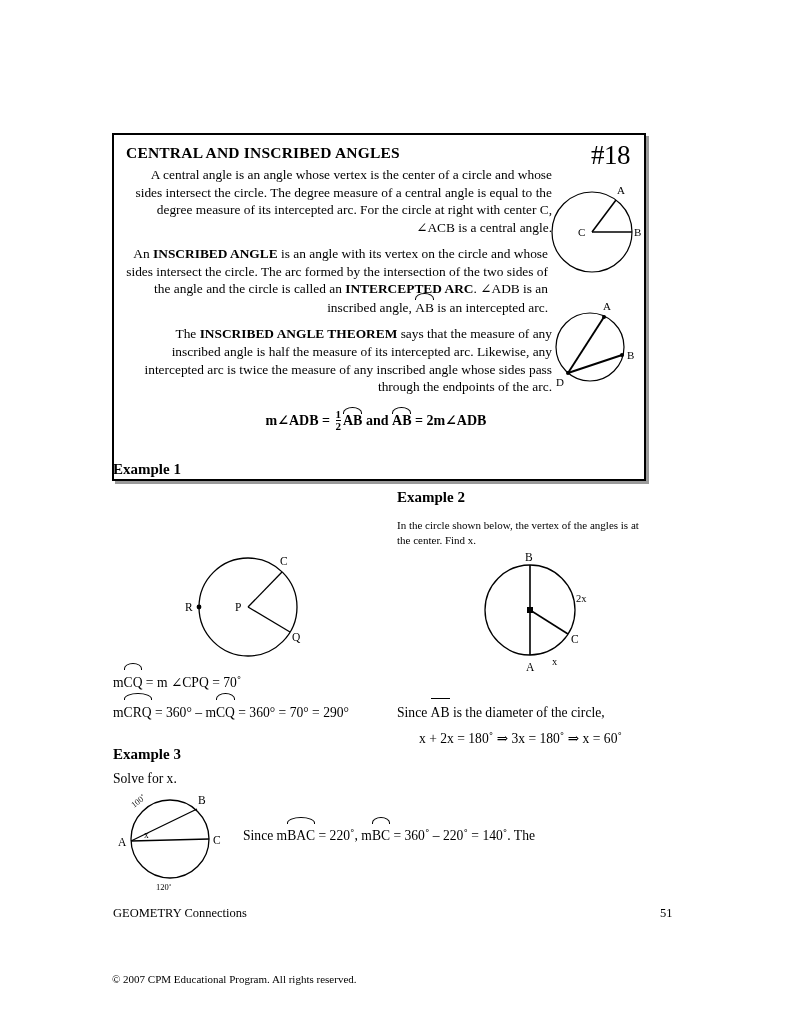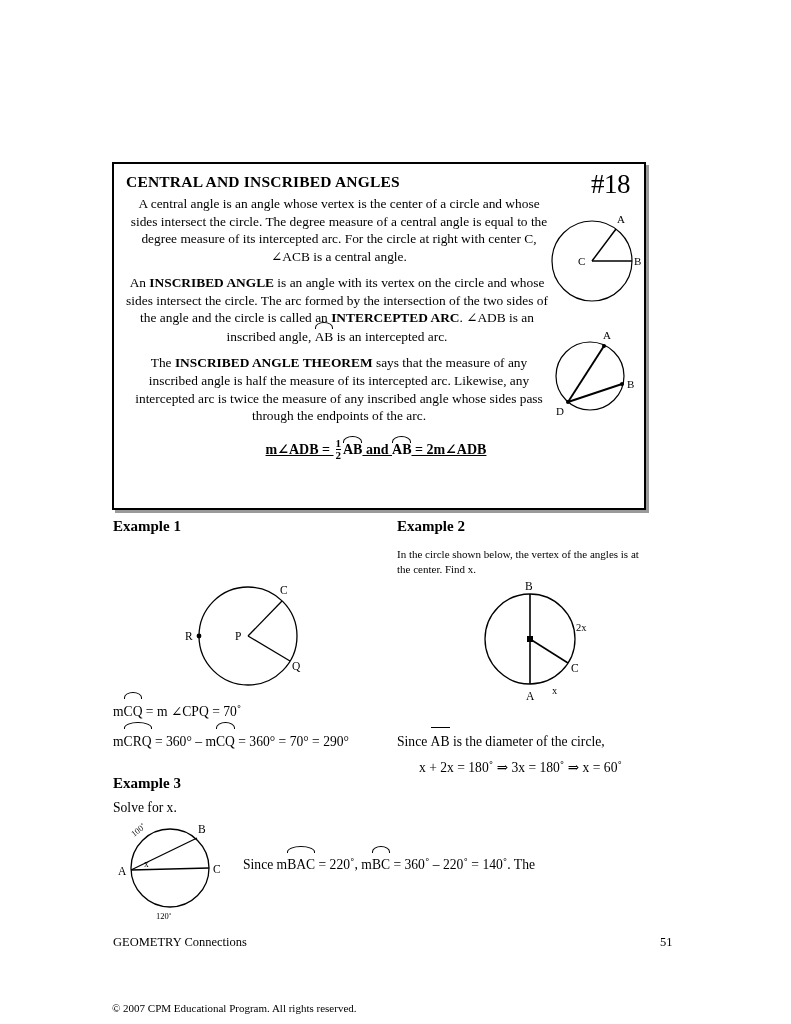--- a/index.html
+++ b/index.html
@@ -14,21 +14,20 @@
     font-family: "Liberation Serif", "DejaVu Serif", serif;
     color: #000000;
     overflow: hidden;
   }
   .page {
     position: absolute;
     left: 0; top: 0;
     width: 791px;
     height: 916px;
     background: #fff;
-    margin-top: 29px;
   }
 
   
   .ref-box {
     position: absolute;
     left: 112px;
     top: 133px;
     width: 534px;
     height: 348px;
     border: 2px solid #000;
@@ -54,32 +53,31 @@
     top: 5px;
     font-size: 27px;
     font-family: "Liberation Serif", "DejaVu Serif", serif;
     letter-spacing: -0.5px;
   }
   .box-p {
     font-size: 13.4px;
     line-height: 1.31;
     margin: 0 0 9px 0;
     width: 426px;
-    text-align: center;
+    text-align: right;
   }
   .box-p.narrow { width: 422px; }
   .box-p b { font-weight: bold; }
 
   .formula {
     text-align: center;
     font-weight: bold;
     font-size: 14px;
     margin-top: 14px;
     width: 500px;
-    text-decoration: underline;
   }
 
   
   .arc {
     position: relative;
     display: inline-block;
     padding-top: 1px;
   }
   .arc > .arc-cap {
     position: absolute;
@@ -134,21 +132,21 @@
     font-size: 15px;
   }
   .body-text {
     font-size: 13.6px;
     line-height: 1.38;
   }
 
   #example1-block {
     position: absolute;
     left: 113px;
-    top: 489px;
+    top: 461px;
     width: 280px;
   }
   #example1-prompt {
     margin-top: 6px;
     font-size: 13.8px;
     line-height: 1.55;
   }
   #example1-figure {
     position: absolute;
     left: 185px;

